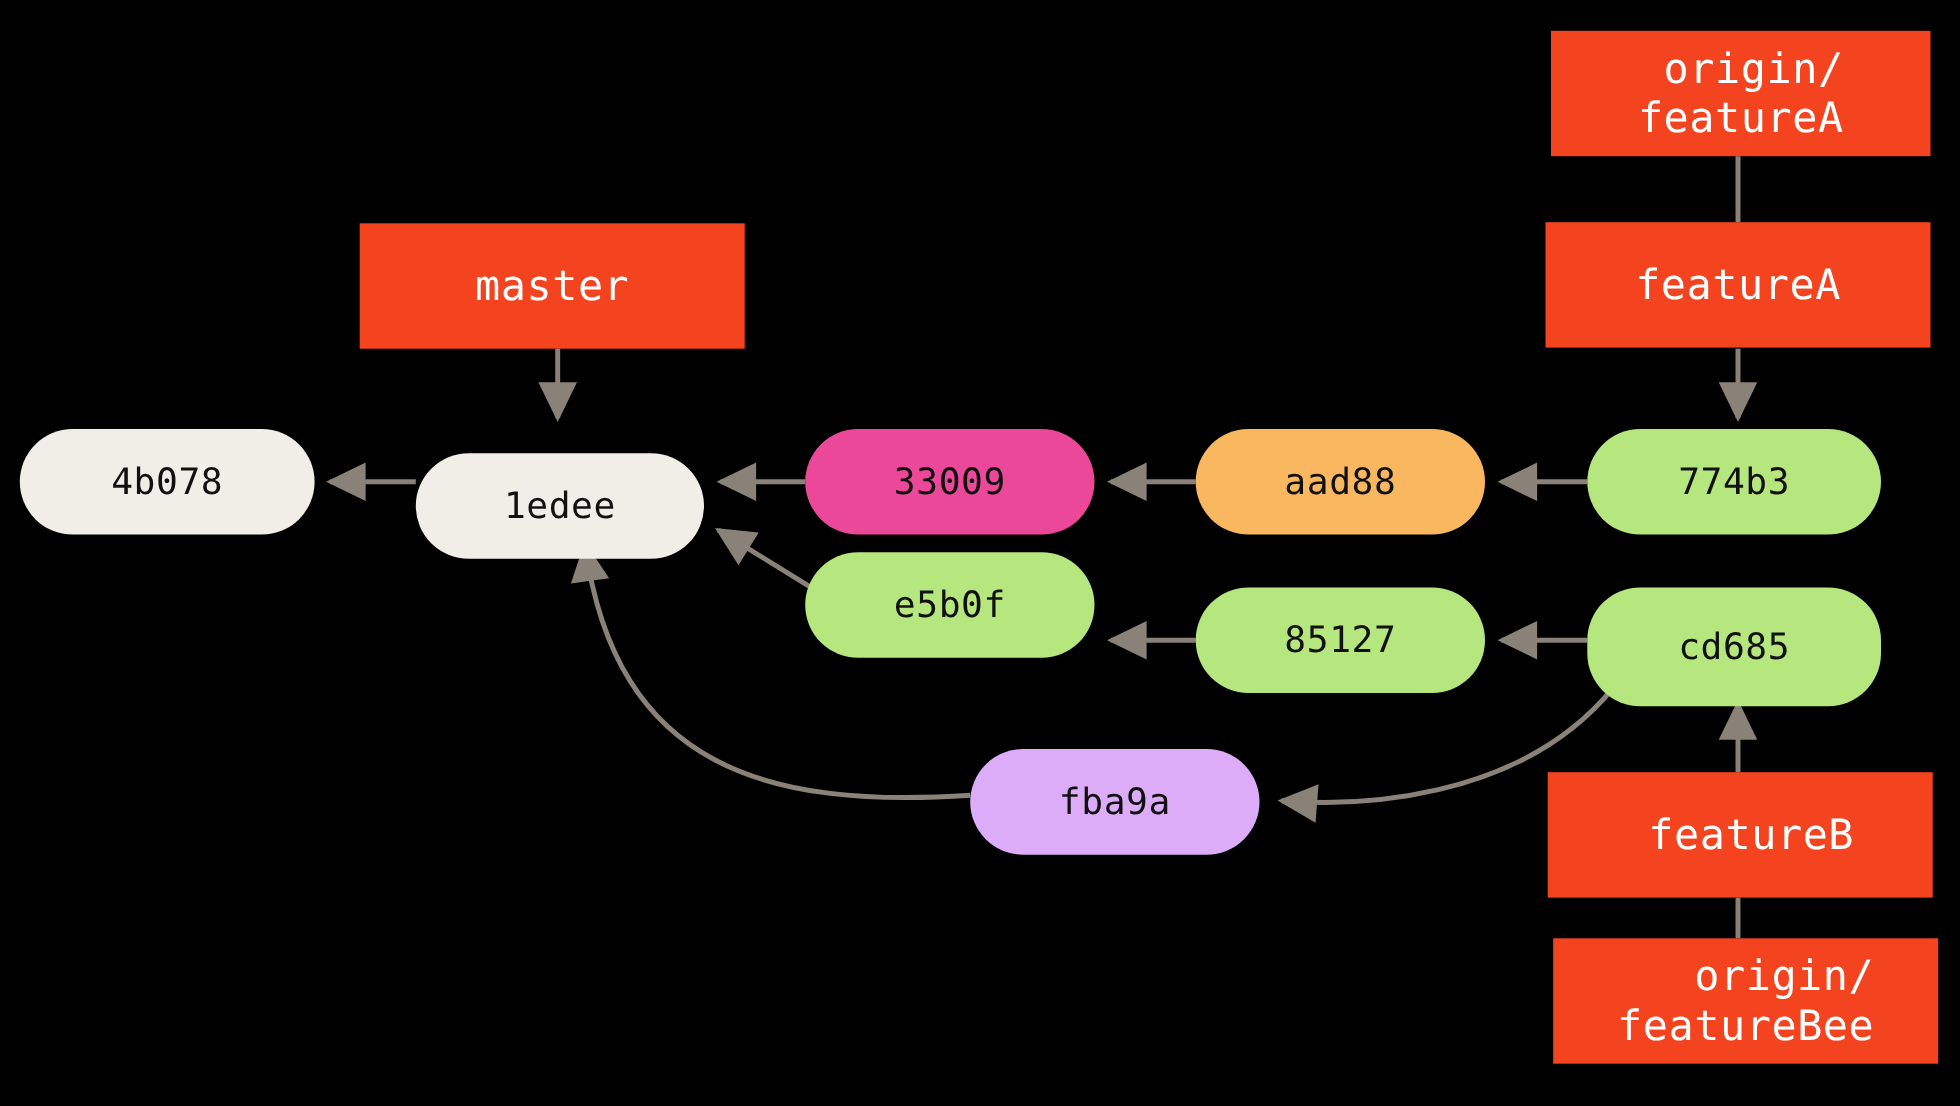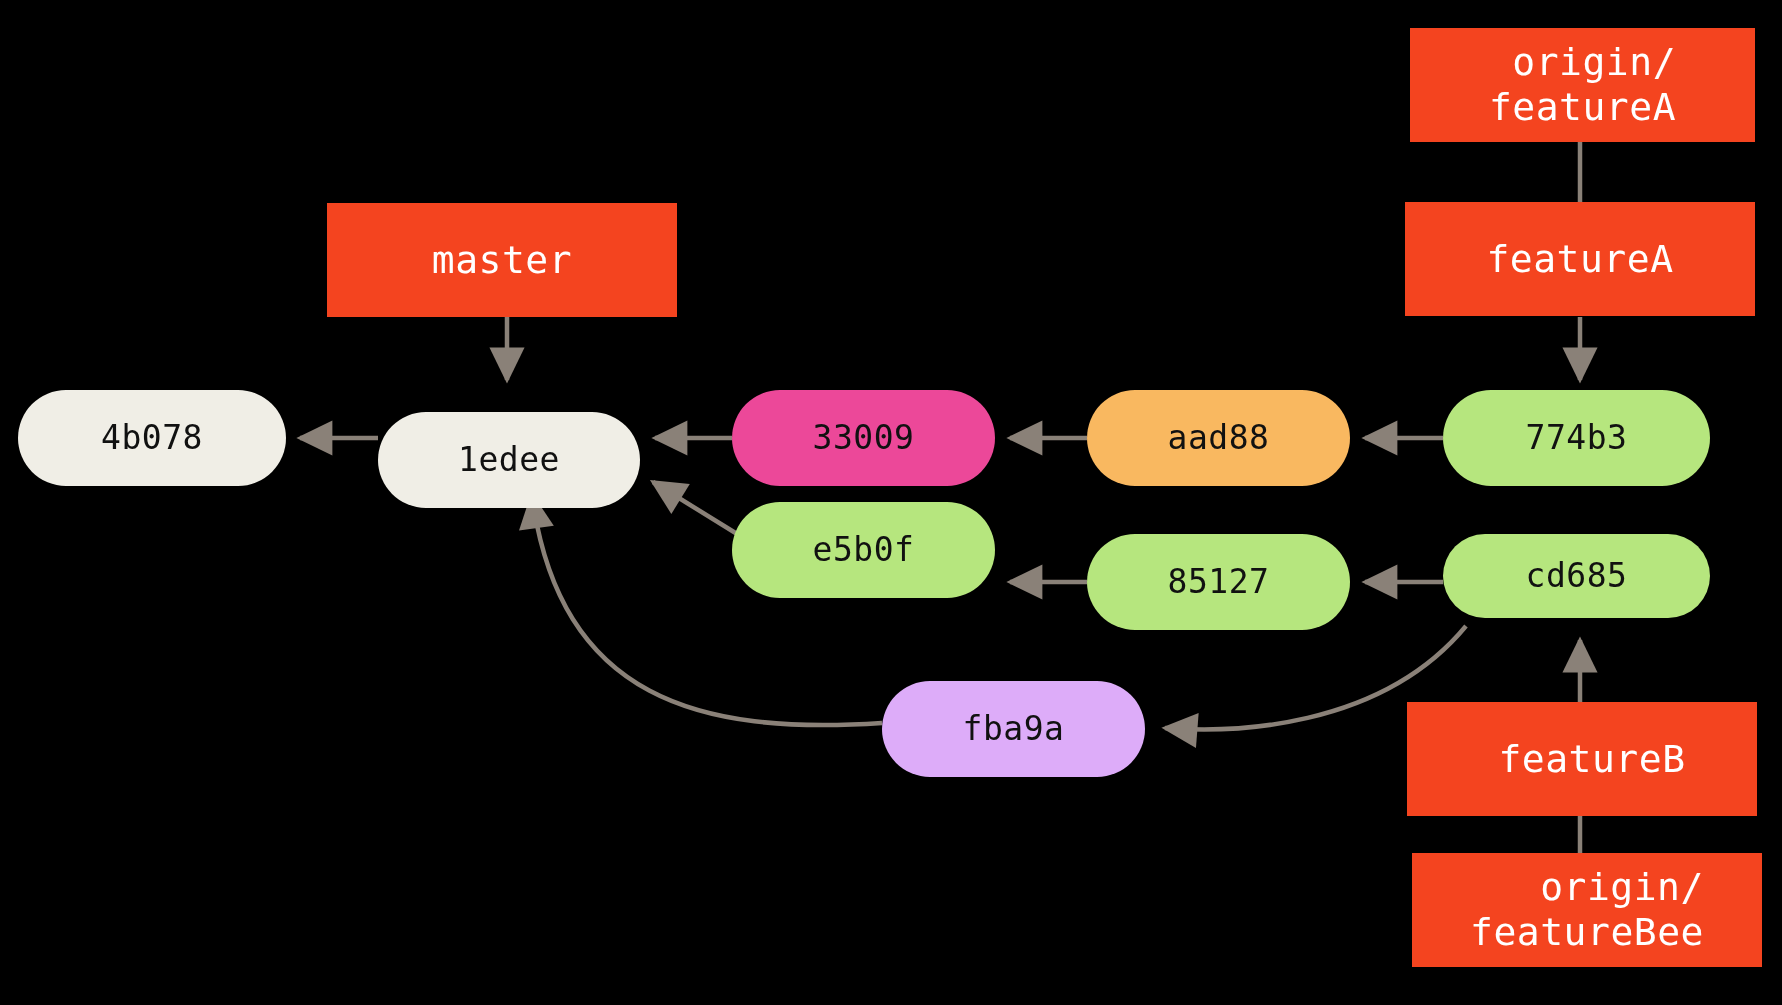--- a/index.html
+++ b/index.html
@@ -118,21 +118,21 @@
   </div>
 
   <div class="node commit" style="left:732px; top:502px; width:263px; height:96px; background:#b6e67e;">
     <span>e5b0f</span>
   </div>
 
   <div class="node commit" style="left:1087px; top:534px; width:263px; height:96px; background:#b6e67e;">
     <span>85127</span>
   </div>
 
-  <div class="node commit" style="left:1443px; top:534px; width:267px; height:84px; background:#b6e67e;">
+  <div class="node commit" style="left:1443px; top:534px; width:267px; height:108px; background:#b6e67e;">
     <span>cd685</span>
   </div>
 
   <div class="node commit" style="left:882px; top:681px; width:263px; height:96px; background:#ddacf9;">
     <span>fba9a</span>
   </div>
 
   <div class="node label-box" style="left:327px; top:203px; width:350px; height:114px; background:#f4441f;">
     <span>master</span>
   </div>

